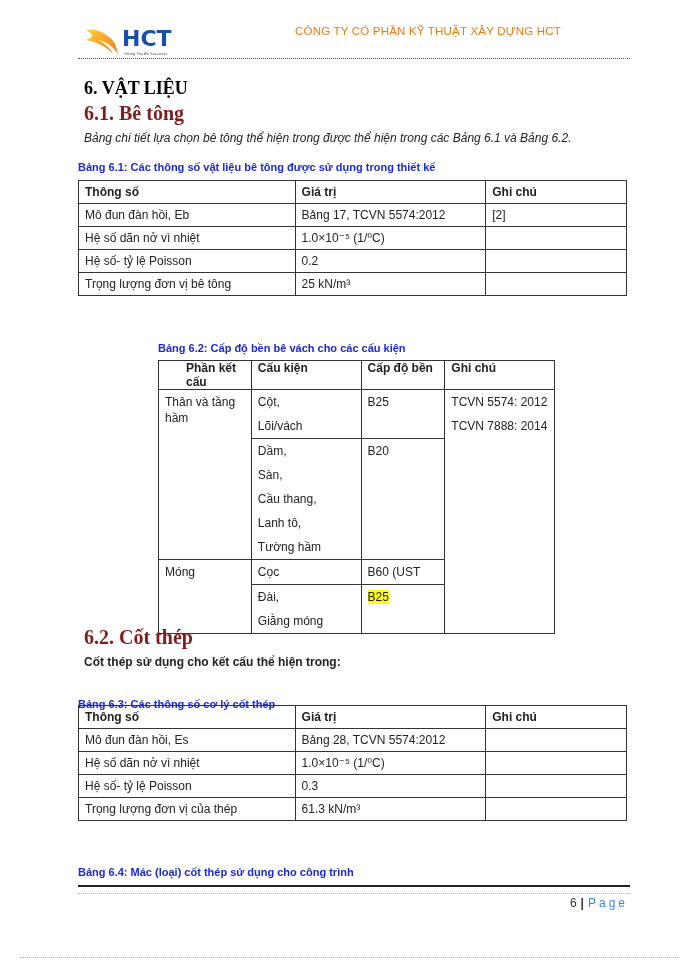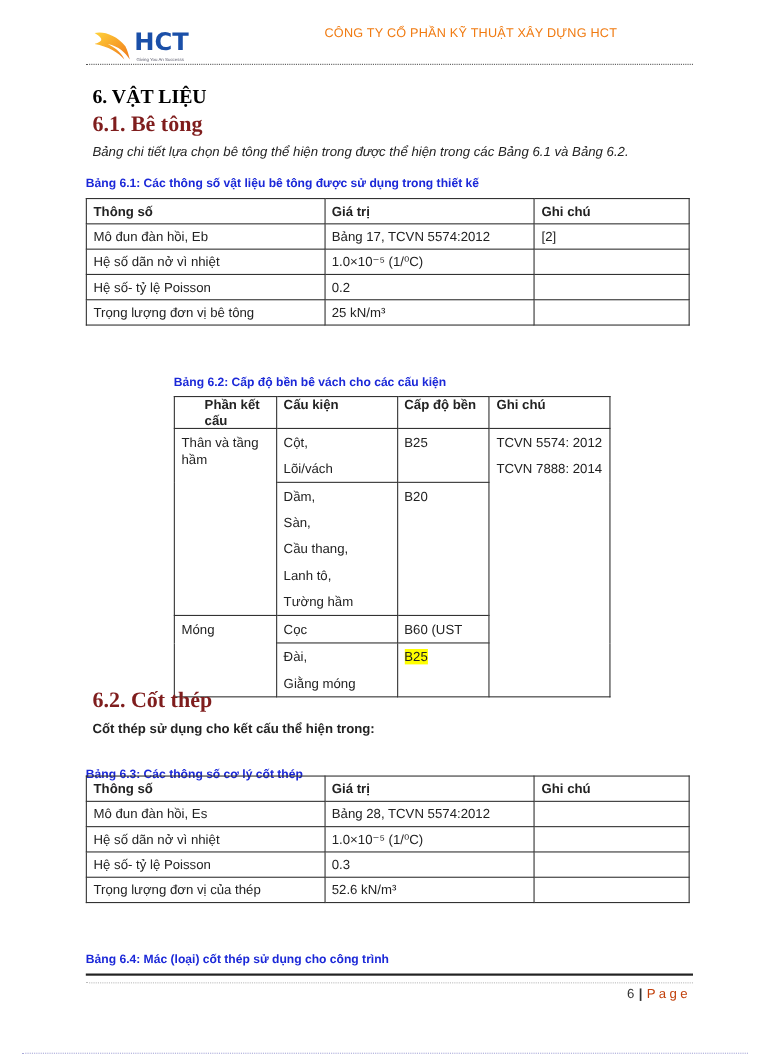--- a/index.html
+++ b/index.html
@@ -48,21 +48,21 @@
   .t2 td, .t2 th { vertical-align: top !important; }
   .t2 .line { height: 24px; line-height: 24px; }
   .hl { background: #ffff00; }
 
   .bottom-rule { position: absolute; left: 78px; top: 885px; width: 552px; border-top: 2px solid #222; }
   .footer-rule { position: absolute; left: 78px; top: 893px; width: 552px; border-top: 1px dotted #bbb; }
   .footer {
     position: absolute; right: 72px; top: 896px; font-size: 12px; color: #333;
   }
   .footer .sep { color: #333; font-weight: bold; margin: 0 4px; }
-  .footer .pg { color: #c2410c; letter-spacing: 3px; }
+  .footer .pg { color: #3b82f6; letter-spacing: 3px; }
   .page-edge { position: absolute; left: 20px; top: 957px; width: 660px; border-top: 1px dotted #a8a8d8; }
 </style>
 </head>
 <body>
 
 <div class="header">
   <div class="logo">
     <svg width="40" height="34" viewBox="0 0 40 34">
       <defs>
         <linearGradient id="sw" x1="0" y1="0" x2="1" y2="1">
@@ -209,21 +209,21 @@
     <td>1.0×10⁻⁵ (1/⁰C)</td>
     <td></td>
   </tr>
   <tr>
     <td>Hệ số- tỷ lệ Poisson</td>
     <td>0.3</td>
     <td></td>
   </tr>
   <tr>
     <td>Trọng lượng đơn vị của thép</td>
-    <td>52.6 kN/m³</td>
+    <td>61.3 kN/m³</td>
     <td></td>
   </tr>
 </tbody>
   </table>
 
 <div class="caption" style="left:78px; top:866px; width:552px;">Bảng 6.4: Mác (loại) cốt thép sử dụng cho công trình</div>
 <div class="bottom-rule"></div>
 <div class="footer-rule"></div>
 
 <div class="footer">

